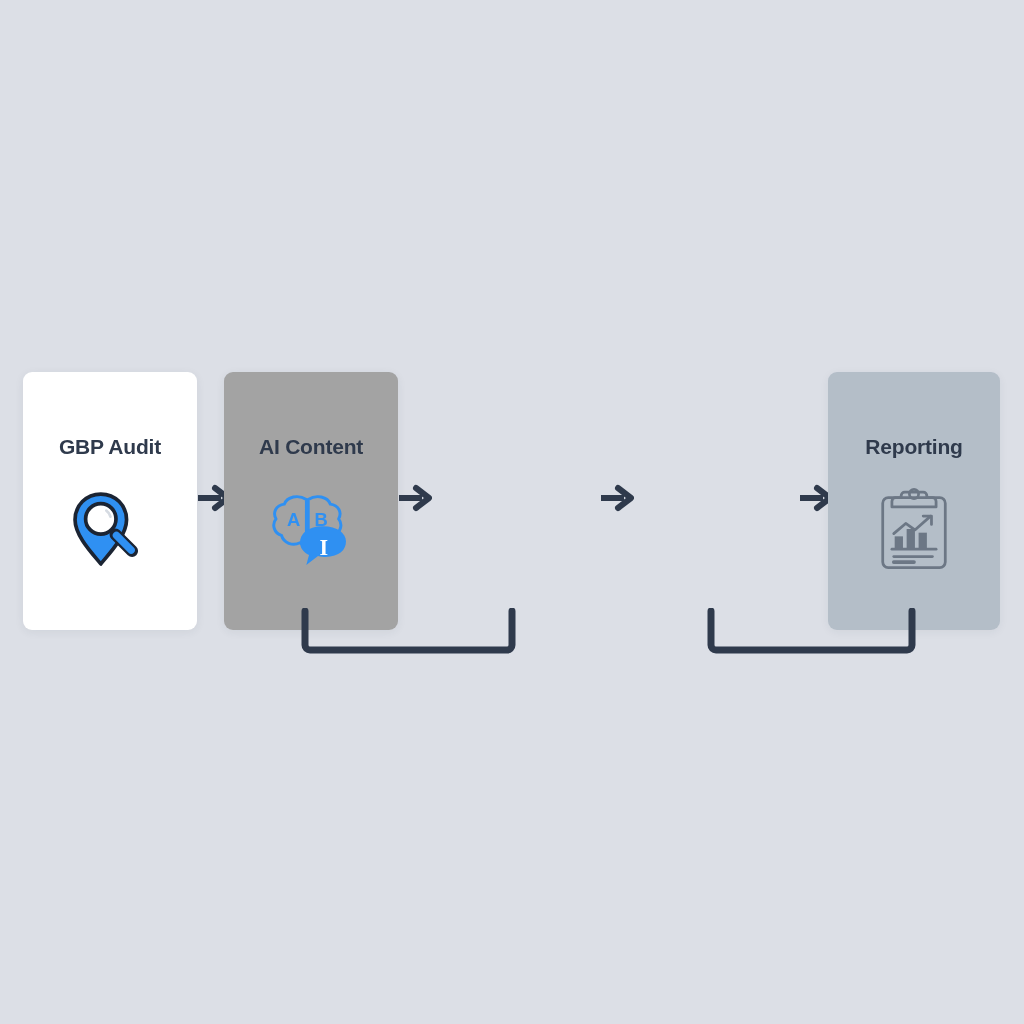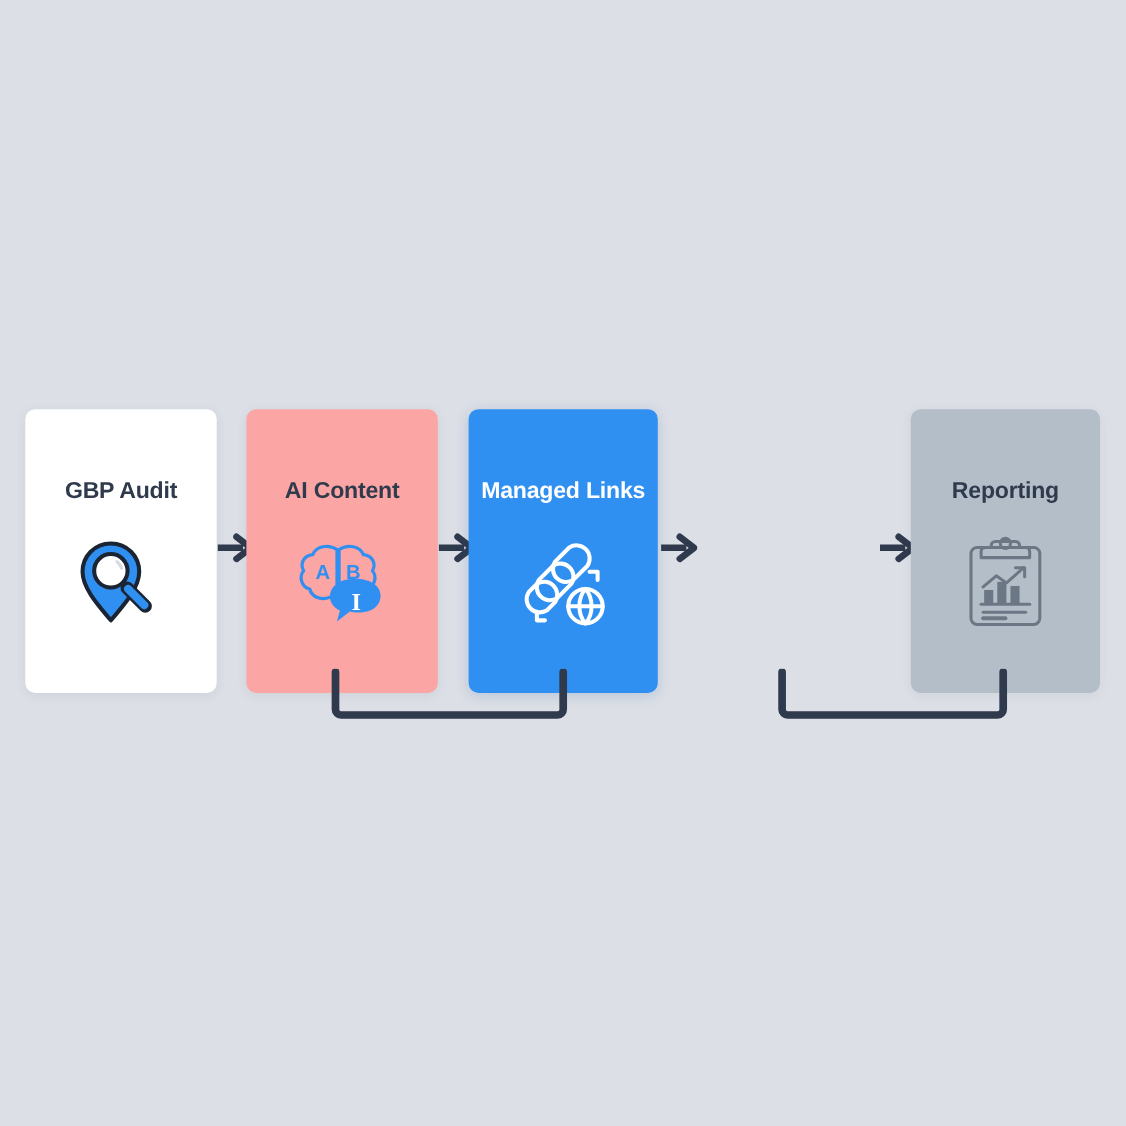--- a/index.html
+++ b/index.html
@@ -32,21 +32,21 @@
     box-sizing: border-box;
     display: flex;
     flex-direction: column;
     align-items: center;
   }
   .card.white {
     background: #ffffff;
     box-shadow: 0 2px 10px rgba(40,52,72,0.07);
   }
   .card.white.tint {
-    background: #fca5a5;
+    background: #a3a3a3;
   }
   .card.blue {
     background: #2f90f2;
     box-shadow: 0 2px 12px rgba(30,90,160,0.18);
   }
   .card.grey {
     background: #b4bec8;
     box-shadow: 0 2px 10px rgba(40,52,72,0.06);
   }
 
@@ -140,37 +140,20 @@
     </div>
   </div>
 
   <div class="arrow" id="arrow-1">
     <svg viewBox="0 0 34 30" width="34" height="30" aria-hidden="true">
       <path d="M1 15 H24" stroke="#2f3a4c" stroke-width="6"></path>
       <path d="M18 5 L31 15 L18 25" fill="none" stroke="#2f3a4c" stroke-width="6" stroke-linecap="round" stroke-linejoin="round"></path>
     </svg>
   </div>
 
-  <div class="card blue" id="card-2">
-    <div class="card-title">Managed Links</div>
-    <div class="card-icon">
-      <svg viewBox="0 0 100 100" width="92" height="92" aria-hidden="true">
-        <g fill="none" stroke="#ffffff" stroke-width="4" stroke-linecap="round" stroke-linejoin="round">
-          <path d="M56 16 a13 13 0 0 1 18 18 L60 48 a13 13 0 0 1-18-18 Z"></path>
-          <path d="M40 34 a13 13 0 0 1 18 18 L44 66 a13 13 0 0 1-18-18 Z"></path>
-          <path d="M24 52 a13 13 0 0 1 18 18 L34 78 a13 13 0 0 1-18-18 Z"></path>
-          <path d="M84 48 V40 H76"></path>
-          <path d="M32 88 H24 V80"></path>
-          <circle cx="72" cy="74" r="17"></circle>
-          <path d="M55 74 H89"></path>
-          <path d="M72 57 c8 9 8 25 0 34 c-8-9-8-25 0-34 Z"></path>
-        </g>
-      </svg>
-    </div>
-  </div>
 
   <div class="arrow" id="arrow-2">
     <svg viewBox="0 0 34 30" width="34" height="30" aria-hidden="true">
       <path d="M1 15 H24" stroke="#2f3a4c" stroke-width="6"></path>
       <path d="M18 5 L31 15 L18 25" fill="none" stroke="#2f3a4c" stroke-width="6" stroke-linecap="round" stroke-linejoin="round"></path>
     </svg>
   </div>
 
 
   <div class="arrow" id="arrow-3">

